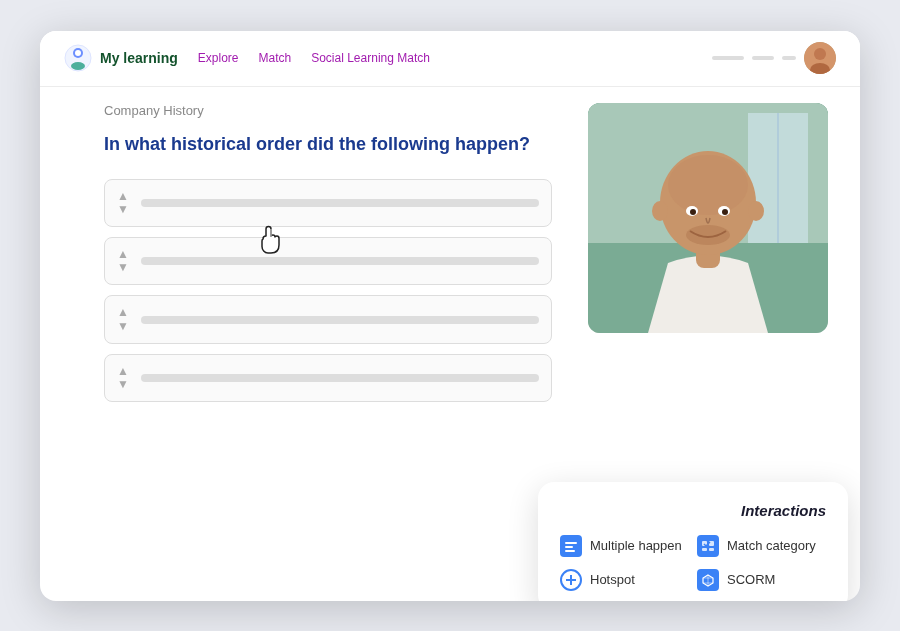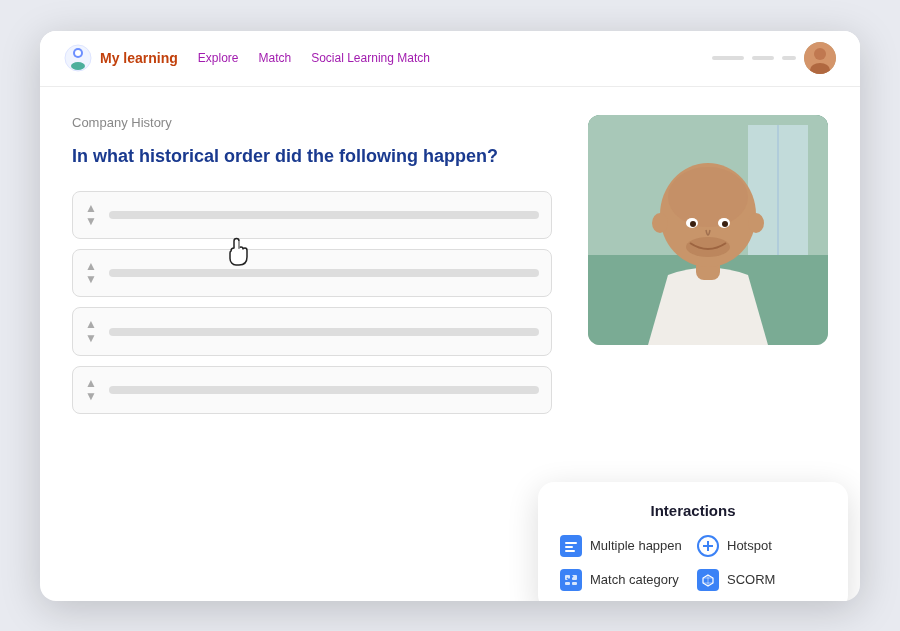--- a/index.html
+++ b/index.html
@@ -44,21 +44,21 @@
     }
     .nav-logo svg { width: 28px; height: 28px; }
     .nav-links {
       display: flex;
       align-items: center;
       gap: 20px;
       flex: 1;
     }
     .nav-link-active {
       font-weight: 700;
-      color: #c2410c;
+      color: #14532d;
       font-size: 14px;
       cursor: pointer;
     }
     .nav-link {
       color: #a21caf;
       font-size: 12px;
       cursor: pointer;
     }
     .nav-right {
       display: flex;
@@ -93,24 +93,25 @@
       display: flex;
       align-items: center;
       justify-content: center;
     }
     .nav-avatar svg { width: 32px; height: 32px; }
 
     
     .main-content {
       display: flex;
       flex: 1;
-      padding: 28px 32px 20px 32px;
+      padding: 16px 32px 20px 32px;
       gap: 16px;
       overflow: hidden;
       position: relative;
+      margin-left: 32px;
     }
 
     
     .left-panel {
       flex: 1;
       min-width: 0;
     }
     .breadcrumb {
       font-size: 13px;
       color: #888;
@@ -194,22 +195,23 @@
       background: #fff;
       border-radius: 16px;
       box-shadow: 0 8px 32px rgba(0,0,0,0.14);
       padding: 20px 22px;
       z-index: 20;
     }
     .interactions-title {
       font-size: 15px;
       font-weight: 700;
       color: #1a1a2e;
-      text-align: center;
+      text-align: right;
       margin-bottom: 16px;
+      font-style: italic;
     }
     .interactions-grid {
       display: grid;
       grid-template-columns: 1fr 1fr;
       gap: 12px 8px;
     }
     .interaction-item {
       display: flex;
       align-items: center;
       gap: 8px;
@@ -364,42 +366,42 @@
               <svg width="14" height="14" viewBox="0 0 14 14" fill="none">
                 <rect x="1" y="3" width="12" height="2" rx="1" fill="#fff"></rect>
                 <rect x="1" y="7" width="8" height="2" rx="1" fill="#fff"></rect>
                 <rect x="1" y="11" width="10" height="2" rx="1" fill="#fff"></rect>
               </svg>
             </div>
             <span>Multiple happen</span>
           </div>
 
           <div class="interaction-item">
-            <div class="interaction-icon icon-blue-plus">
-              <svg width="14" height="14" viewBox="0 0 14 14" fill="none">
-                <line x1="7" y1="2" x2="7" y2="12" stroke="#3b82f6" stroke-width="2"></line>
-                <line x1="2" y1="7" x2="12" y2="7" stroke="#3b82f6" stroke-width="2"></line>
-              </svg>
-            </div>
-            <span>Hotspot</span>
-          </div>
-
-          <div class="interaction-item">
             <div class="interaction-icon icon-blue-check">
               <svg width="14" height="14" viewBox="0 0 14 14" fill="none">
                 <rect x="1" y="2" width="5" height="5" rx="1" fill="#fff" opacity="0.8"></rect>
                 <rect x="8" y="2" width="5" height="5" rx="1" fill="#fff" opacity="0.8"></rect>
                 <rect x="1" y="9" width="5" height="3" rx="1" fill="#fff" opacity="0.8"></rect>
                 <rect x="8" y="9" width="5" height="3" rx="1" fill="#fff" opacity="0.8"></rect>
                 <path d="M3 5 L5 7 L9 3" stroke="#3b82f6" stroke-width="1.5" fill="none"></path>
               </svg>
             </div>
             <span>Match category</span>
           </div>
 
+          <div class="interaction-item">
+            <div class="interaction-icon icon-blue-plus">
+              <svg width="14" height="14" viewBox="0 0 14 14" fill="none">
+                <line x1="7" y1="2" x2="7" y2="12" stroke="#3b82f6" stroke-width="2"></line>
+                <line x1="2" y1="7" x2="12" y2="7" stroke="#3b82f6" stroke-width="2"></line>
+              </svg>
+            </div>
+            <span>Hotspot</span>
+          </div>
+
 
 
           <div class="interaction-item">
             <div class="interaction-icon icon-blue-cube">
               <svg width="14" height="14" viewBox="0 0 14 14" fill="none">
                 <path d="M7 2 L12 5 L12 10 L7 13 L2 10 L2 5 Z" stroke="#fff" stroke-width="1.2" fill="none"></path>
                 <path d="M7 2 L7 13" stroke="#fff" stroke-width="1" opacity="0.5"></path>
                 <path d="M2 5 L12 5" stroke="#fff" stroke-width="1" opacity="0.5"></path>
                 <path d="M2 10 L12 10" stroke="#fff" stroke-width="1" opacity="0.5"></path>
               </svg>

